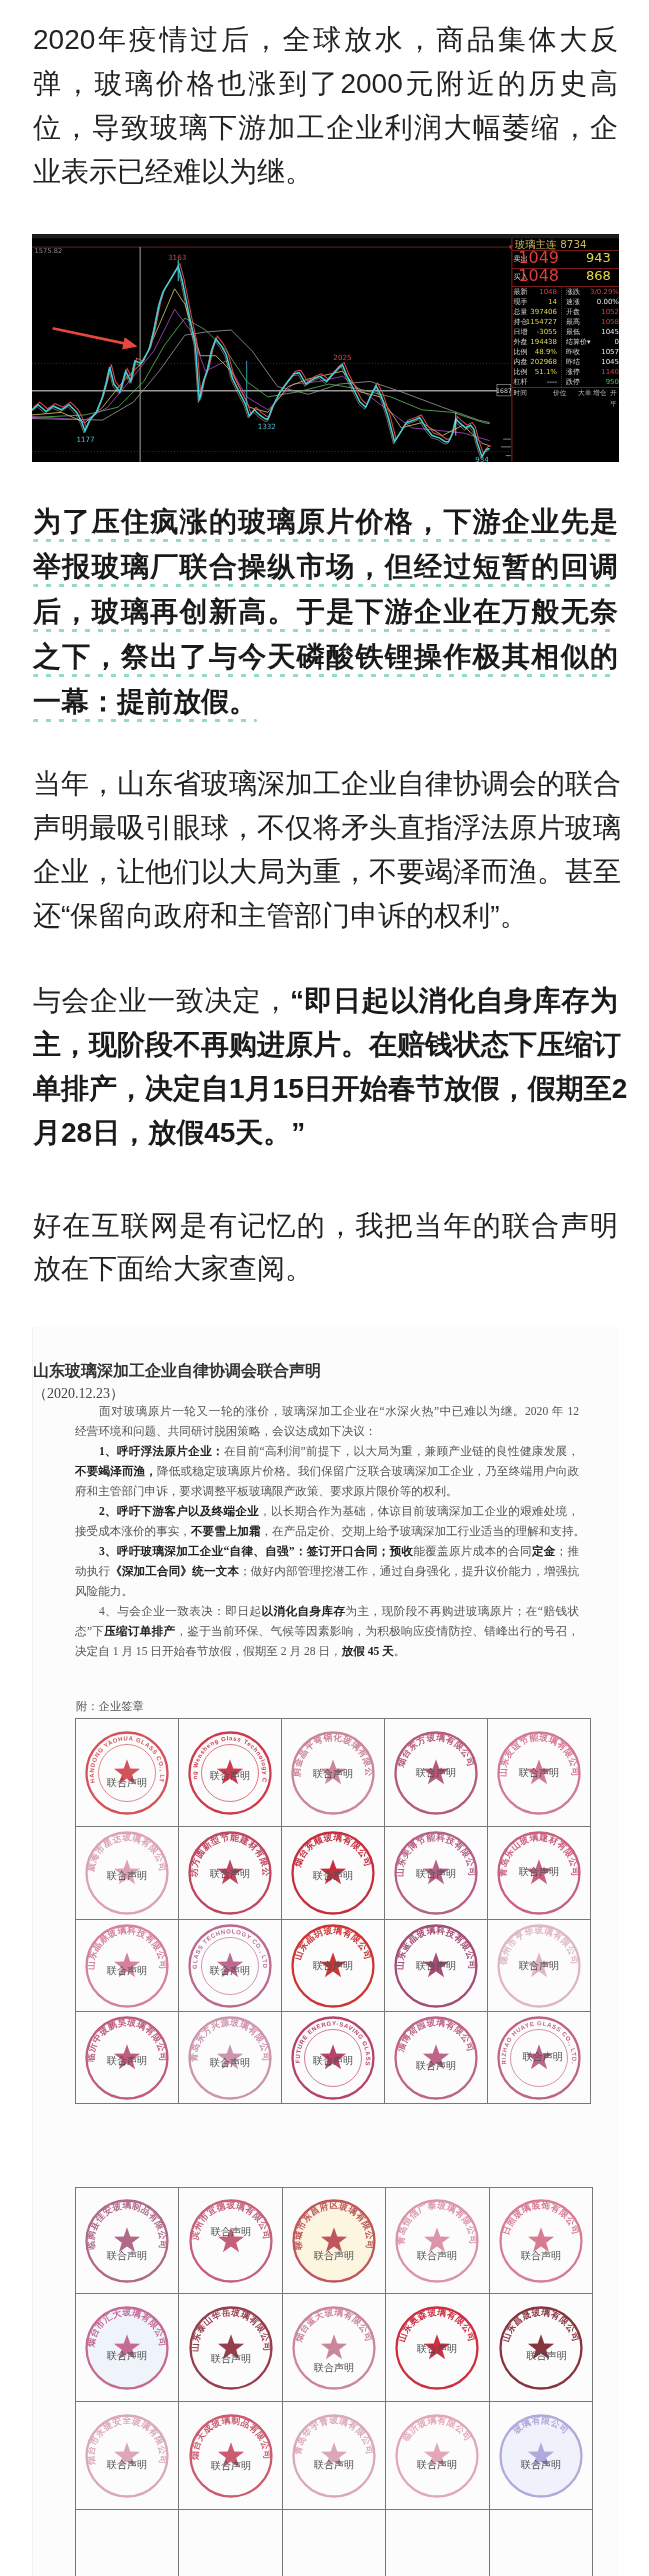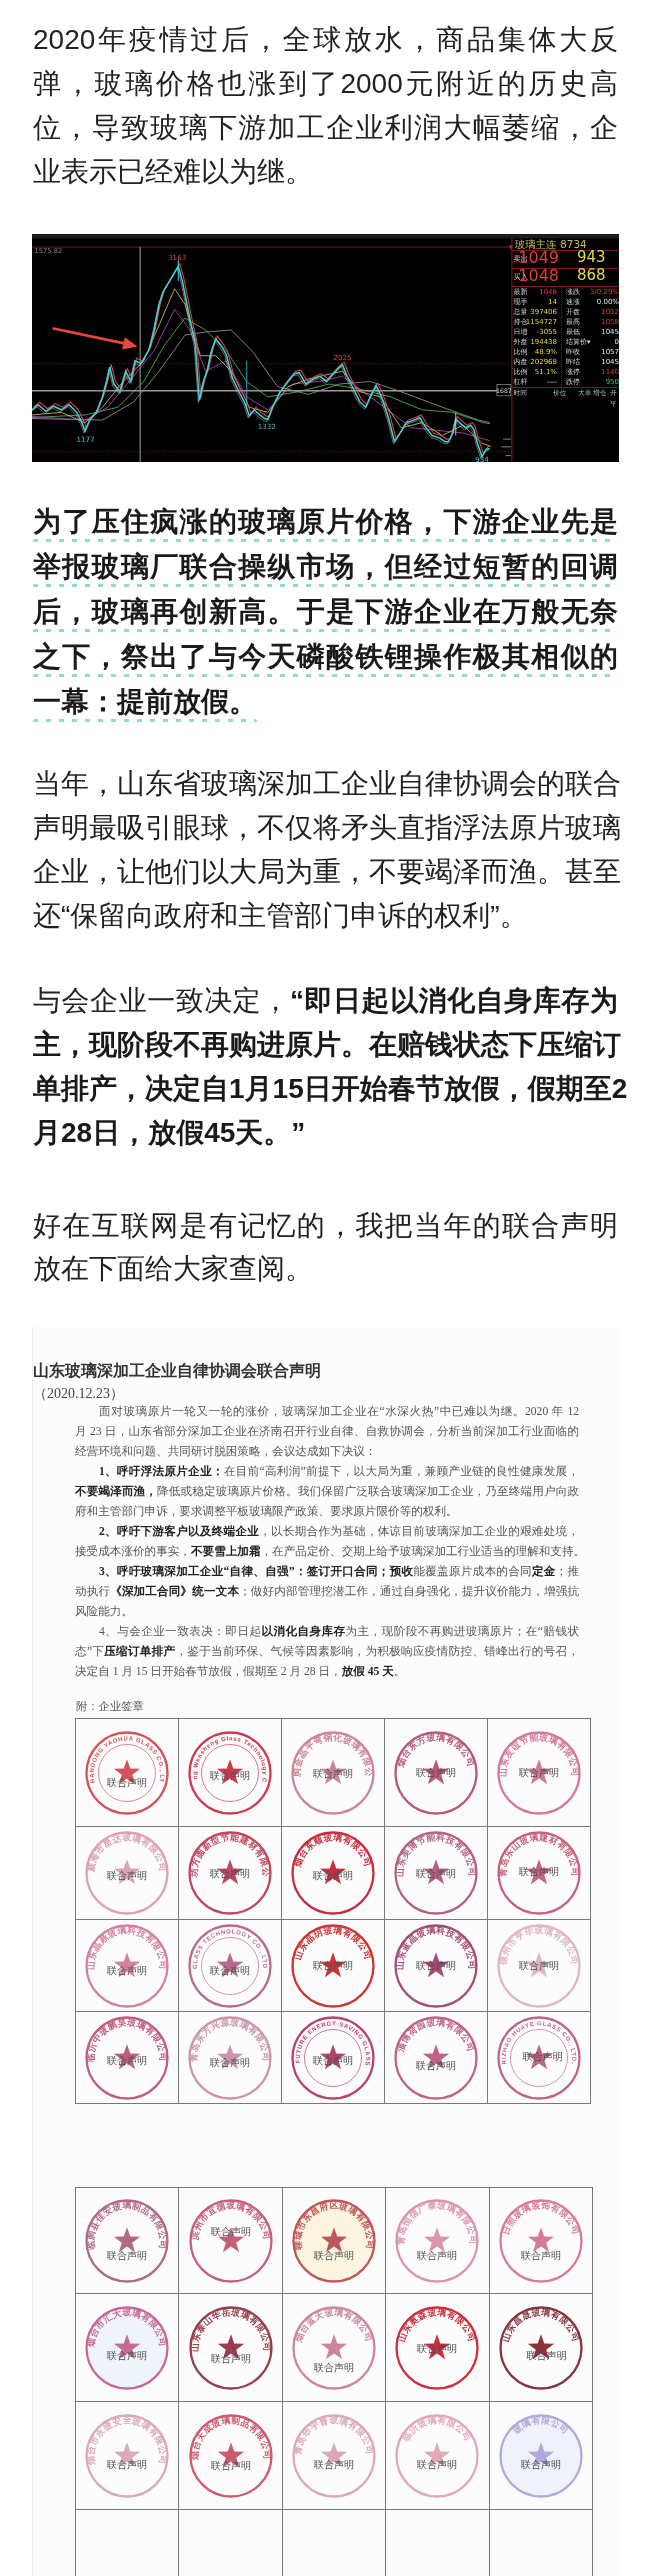--- a/index.html
+++ b/index.html
@@ -17,21 +17,21 @@
 
 
 .chart{position:absolute;left:32px;top:234px;width:587px;height:228px;background:#000;overflow:hidden}
 .chart svg{position:absolute;left:0;top:0}
 .qp{position:absolute;left:480px;top:4.1px;width:107px;height:224px;font-family:"DejaVu Sans","Liberation Sans",sans-serif;color:#d8d8d8}
 .qp-title{height:13.4px;line-height:13.4px;font-size:10.3px;color:#cdbb5e;padding-left:3px;border-bottom:0.5px solid #7a1c1c;white-space:nowrap}
 .qp-title span{margin-right:4.1px}
 .qp-bs{position:relative;height:18px;border-bottom:0.5px solid #7a1c1c}
 .qp-bs .lb{position:absolute;left:1.5px;top:2.1px;font-size:7.2px}
 .qp-bs .pr{position:absolute;right:60px;top:0;font-size:16px;line-height:13px;color:#e23b3b}
-.qp-bs .vo{position:absolute;left:65px;top:0;font-size:15px;line-height:13px;color:#e2d84a}
+.qp-bs .vo{position:absolute;left:74px;top:0;font-size:13px;line-height:13px;color:#e2d84a}
 .qp-rows{position:relative;border-bottom:0.5px solid #7a1c1c}
 .qp-rows::before{content:"";position:absolute;left:49px;top:0;bottom:0;border-left:0.5px dotted #7a1c1c}
 .qr{position:relative;height:10px;font-size:7px;line-height:10px;white-space:nowrap}
 .qr span{position:absolute;top:0}
 .qr .l1{left:1.5px}.qr .v1{right:62px}.qr .l2{left:54px}.qr .v2{right:0}
 .c-red{color:#e23b3b}.c-yel{color:#e2d84a}.c-wht{color:#e8e8e8}.c-grn{color:#38d038}
 .qp-head{position:relative;height:10.3px;font-size:6.7px;line-height:10.3px;color:#bbb}
 .qp-head span{position:absolute;top:0}
 
 
@@ -223,21 +223,20 @@
 <div class="para lh84" style="top:1204px">
   <span class="ln">好在互联网是有记忆的，我把当年的联合声明</span>
   <span class="ln end">放在下面给大家查阅。</span>
 </div>
 
 <div class="doc">
   <div class="doc-title">山东玻璃深加工企业自律协调会联合声明</div>
   <div class="doc-date">（2020.12.23）</div>
   <div class="doc-body">
     <div class="dl ind">面对玻璃原片一轮又一轮的涨价，玻璃深加工企业在“水深火热”中已难以为继。2020 年 12</div>
-    <div class="dl">月 23 日，山东省部分深加工企业在济南召开行业自律、自救协调会，分析当前深加工行业面临的</div>
     <div class="dl end">经营环境和问题、共同研讨脱困策略，会议达成如下决议：</div>
     <div class="dl ind"><span class="b">1、呼吁浮法原片企业：</span><span>在目前“高利润”前提下，以大局为重，兼顾产业链的良性健康发展，</span></div>
     <div class="dl"><span class="b">不要竭泽而渔，</span><span>降低或稳定玻璃原片价格。我们保留广泛联合玻璃深加工企业，乃至终端用户向政</span></div>
     <div class="dl end">府和主管部门申诉，要求调整平板玻璃限产政策、要求原片限价等的权利。</div>
     <div class="dl ind"><span class="b">2、呼吁下游客户以及终端企业</span><span>，以长期合作为基础，体谅目前玻璃深加工企业的艰难处境，</span></div>
     <div class="dl end"><span>接受成本涨价的事实，</span><span class="b">不要雪上加霜</span><span>，在产品定价、交期上给予玻璃深加工行业适当的理解和支持。</span></div>
     <div class="dl ind"><span class="b">3、呼吁玻璃深加工企业“自律、自强”：签订开口合同；预收</span><span>能覆盖原片成本的合同</span><span class="b">定金</span><span>；推</span></div>
     <div class="dl"><span>动执行</span><span class="b">《深加工合同》统一文本</span><span>；做好内部管理挖潜工作，通过自身强化，提升议价能力，增强抗</span></div>
     <div class="dl end">风险能力。</div>
     <div class="dl ind"><span>4、与会企业一致表决：即日起</span><span class="b">以消化自身库存</span><span>为主，现阶段不再购进玻璃原片；在“赔钱状</span></div>

